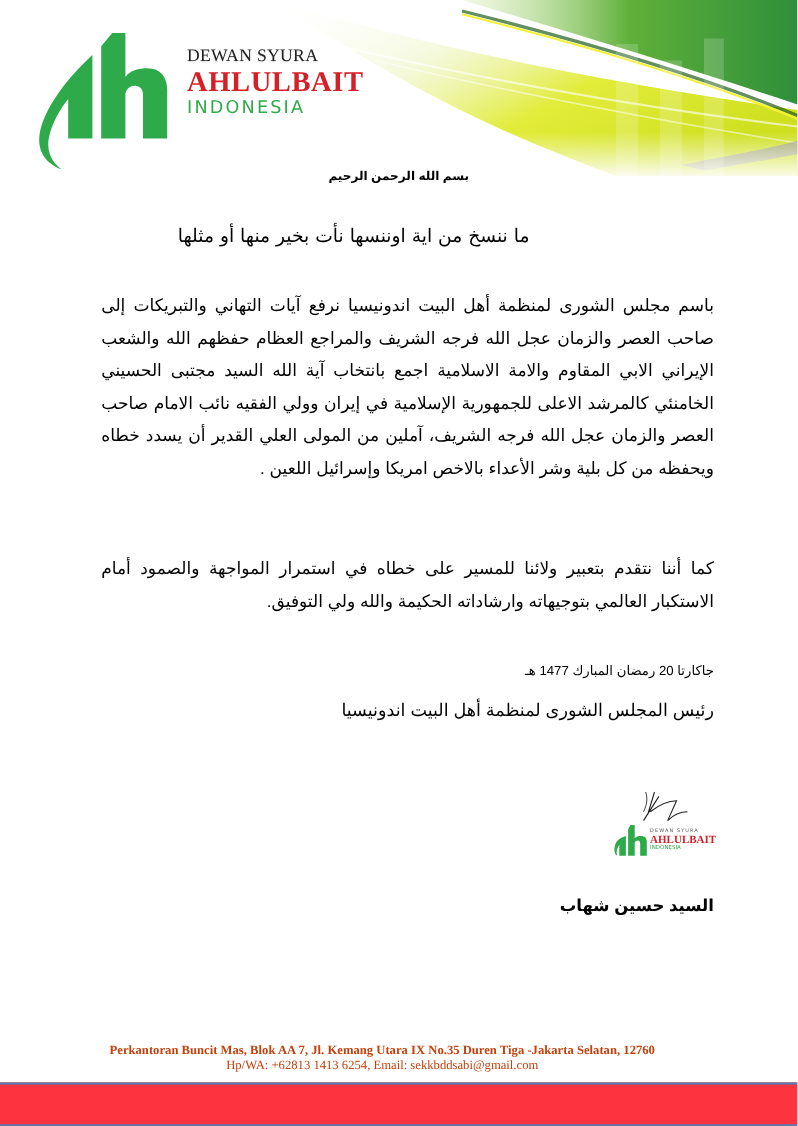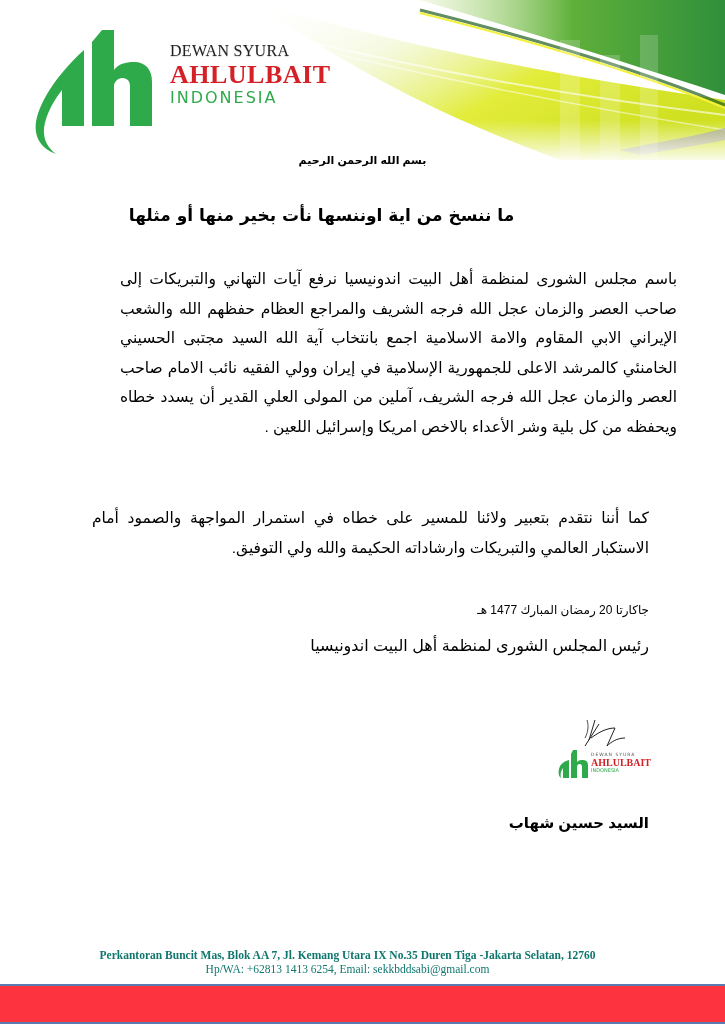--- a/index.html
+++ b/index.html
@@ -70,34 +70,34 @@
       font-weight: bold;
       direction: rtl;
     }
     .verse {
       position: absolute;
       top: 205px;
       left: 0; width: 643px;
       text-align: center;
       font-family: "DejaVu Sans", sans-serif;
       font-size: 17px;
-      font-weight: bold;
+      font-weight: normal;
       direction: rtl;
     }
     .body-text {
       position: absolute;
       left: 92px;
       width: 557px;
       direction: rtl;
       text-align: justify;
       text-align-last: right;
       font-size: 15.5px;
       line-height: 29.5px;
     }
-    .para1 { top: 264px; margin-left: 28px; }
+    .para1 { top: 264px; }
     .para2 { top: 503px; }
     .date-line {
       position: absolute;
       right: 76px;
       top: 603px;
       direction: rtl;
       font-size: 12px;
     }
     .title-line {
       position: absolute;
@@ -121,21 +121,21 @@
       font-size: 15px;
       font-weight: bold;
     }
 
     .footer {
       position: absolute;
       left: 0; top: 948px;
       width: 725px;
       text-align: center;
       font-family: "Liberation Serif", "DejaVu Serif", serif;
-      color: #0f766e;
+      color: #c2410c;
     }
     .footer-line1 {
       font-weight: bold;
       font-size: 11.5px;
       line-height: 14px;
       margin-left: -30px;
     }
     .footer-line2 {
       font-size: 11.5px;
       line-height: 14px;
@@ -198,21 +198,21 @@
     <div class="logo-dewan">DEWAN SYURA</div>
     <div class="logo-ahlulbait">AHLULBAIT</div>
     <div class="logo-indonesia">INDONESIA</div>
   </div>
 </div>
 
 <div class="bismillah">بسم الله الرحمن الرحيم</div>
 <div class="verse">ما ننسخ من اية اوننسها نأت بخير منها أو مثلها</div>
 
 <div class="body-text para1">باسم مجلس الشورى لمنظمة أهل البيت اندونيسيا نرفع آيات التهاني والتبريكات إلى صاحب العصر والزمان عجل الله فرجه الشريف والمراجع العظام حفظهم الله والشعب الإيراني الابي المقاوم والامة الاسلامية اجمع بانتخاب آية الله السيد مجتبى الحسيني الخامنئي كالمرشد الاعلى للجمهورية الإسلامية في إيران وولي الفقيه نائب الامام صاحب العصر والزمان عجل الله فرجه الشريف،  آملين من المولى العلي القدير أن يسدد خطاه ويحفظه من كل بلية وشر الأعداء بالاخص امريكا وإسرائيل اللعين .</div>
-<div class="body-text para2">كما أننا نتقدم بتعبير ولائنا للمسير على خطاه في استمرار المواجهة والصمود أمام الاستكبار العالمي والتبريكات وارشاداته الحكيمة والله ولي التوفيق.</div>
+<div class="body-text para2">كما أننا نتقدم بتعبير ولائنا للمسير على خطاه في استمرار المواجهة والصمود أمام الاستكبار العالمي بتوجيهاته وارشاداته الحكيمة والله ولي التوفيق.</div>
 
 <div class="date-line">جاكارتا 20 رمضان المبارك 1477 هـ</div>
 <div class="title-line">رئيس المجلس الشورى لمنظمة أهل البيت اندونيسيا</div>
 
 <svg class="signature" viewBox="0 0 100 68">
   <path d="M40,4 L34,24 M44,8 L30,30 M36,22 C44,16 52,12 60,12 L52,30 C56,26 62,22 70,22" stroke="#222" stroke-width="1" fill="none"></path>
   <path d="M32,4 C34,10 33,16 30,22" stroke="#222" stroke-width="0.8" fill="none"></path>
   <path d="M14,44 L14,62 L8,62 L8,52 C6,55 5,58 6,62 C3,60 3,55 5,50 C7,47 10,45 14,44 Z" fill="#2eaa4a"></path>
   <path d="M18,34 L22,34 L22,46 C24,44 26,44 28,44 C31,44 33,46 33,49 L33,62 L27,62 L27,51 C27,49 26,48 25,48 C23,48 22,49 22,51 L22,62 L16,62 L16,38 Z" fill="#2eaa4a"></path>
   <text x="36" y="40" font-family="DejaVu Sans, sans-serif" font-size="4.5" fill="#555" letter-spacing="1">DEWAN SYURA</text>

